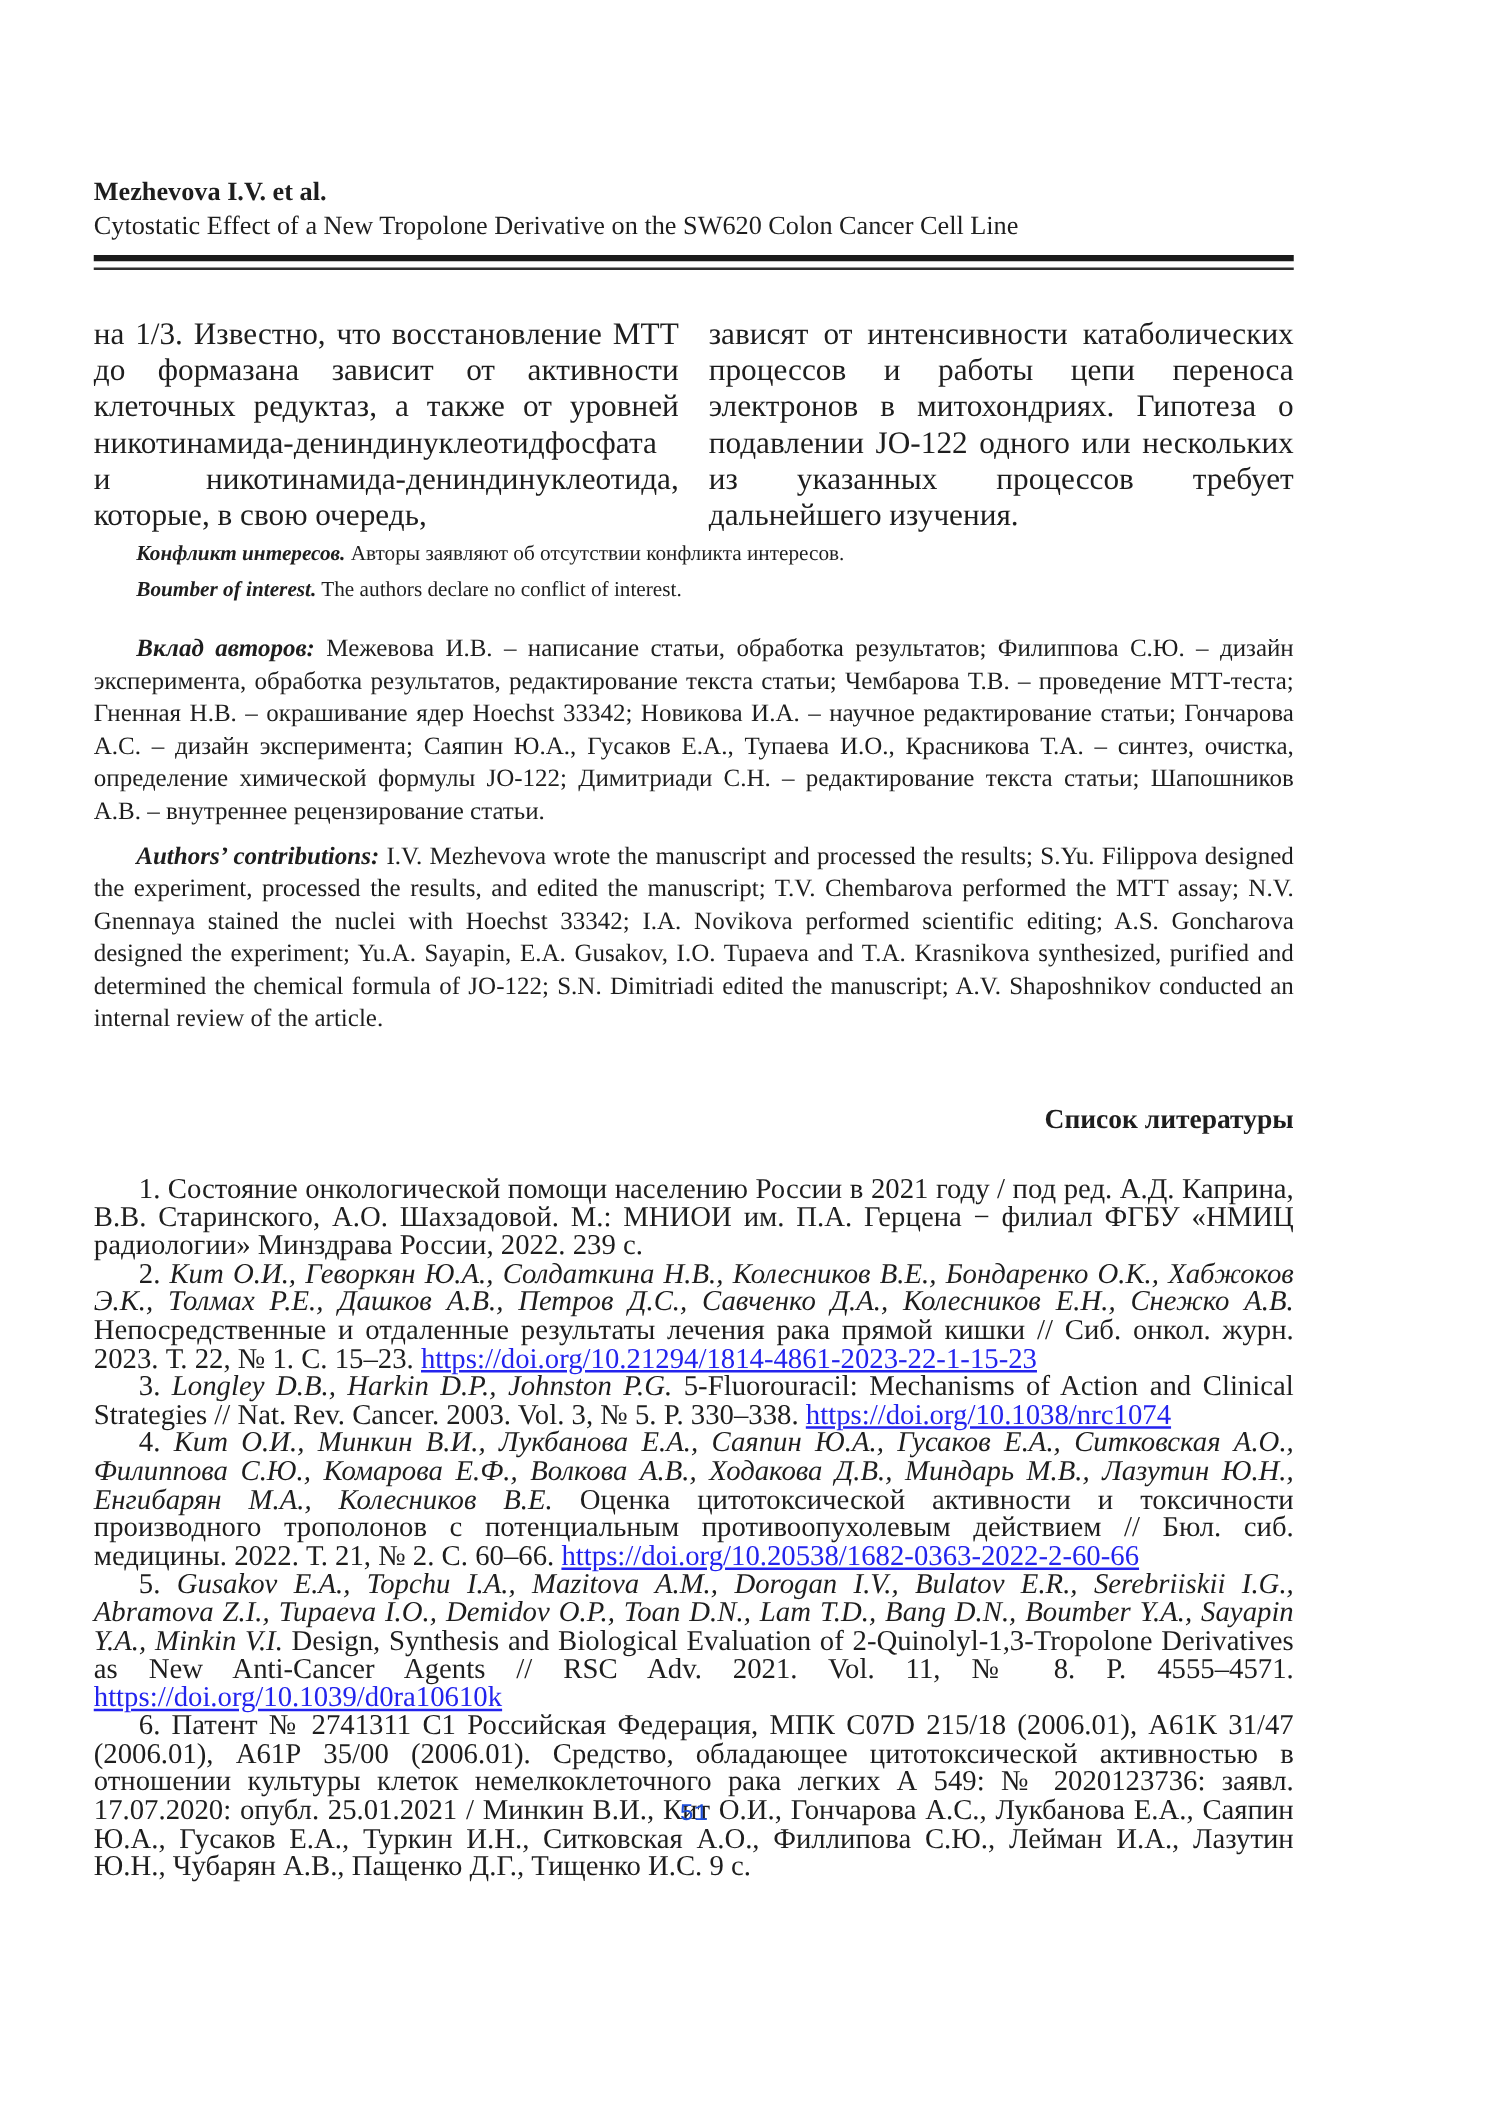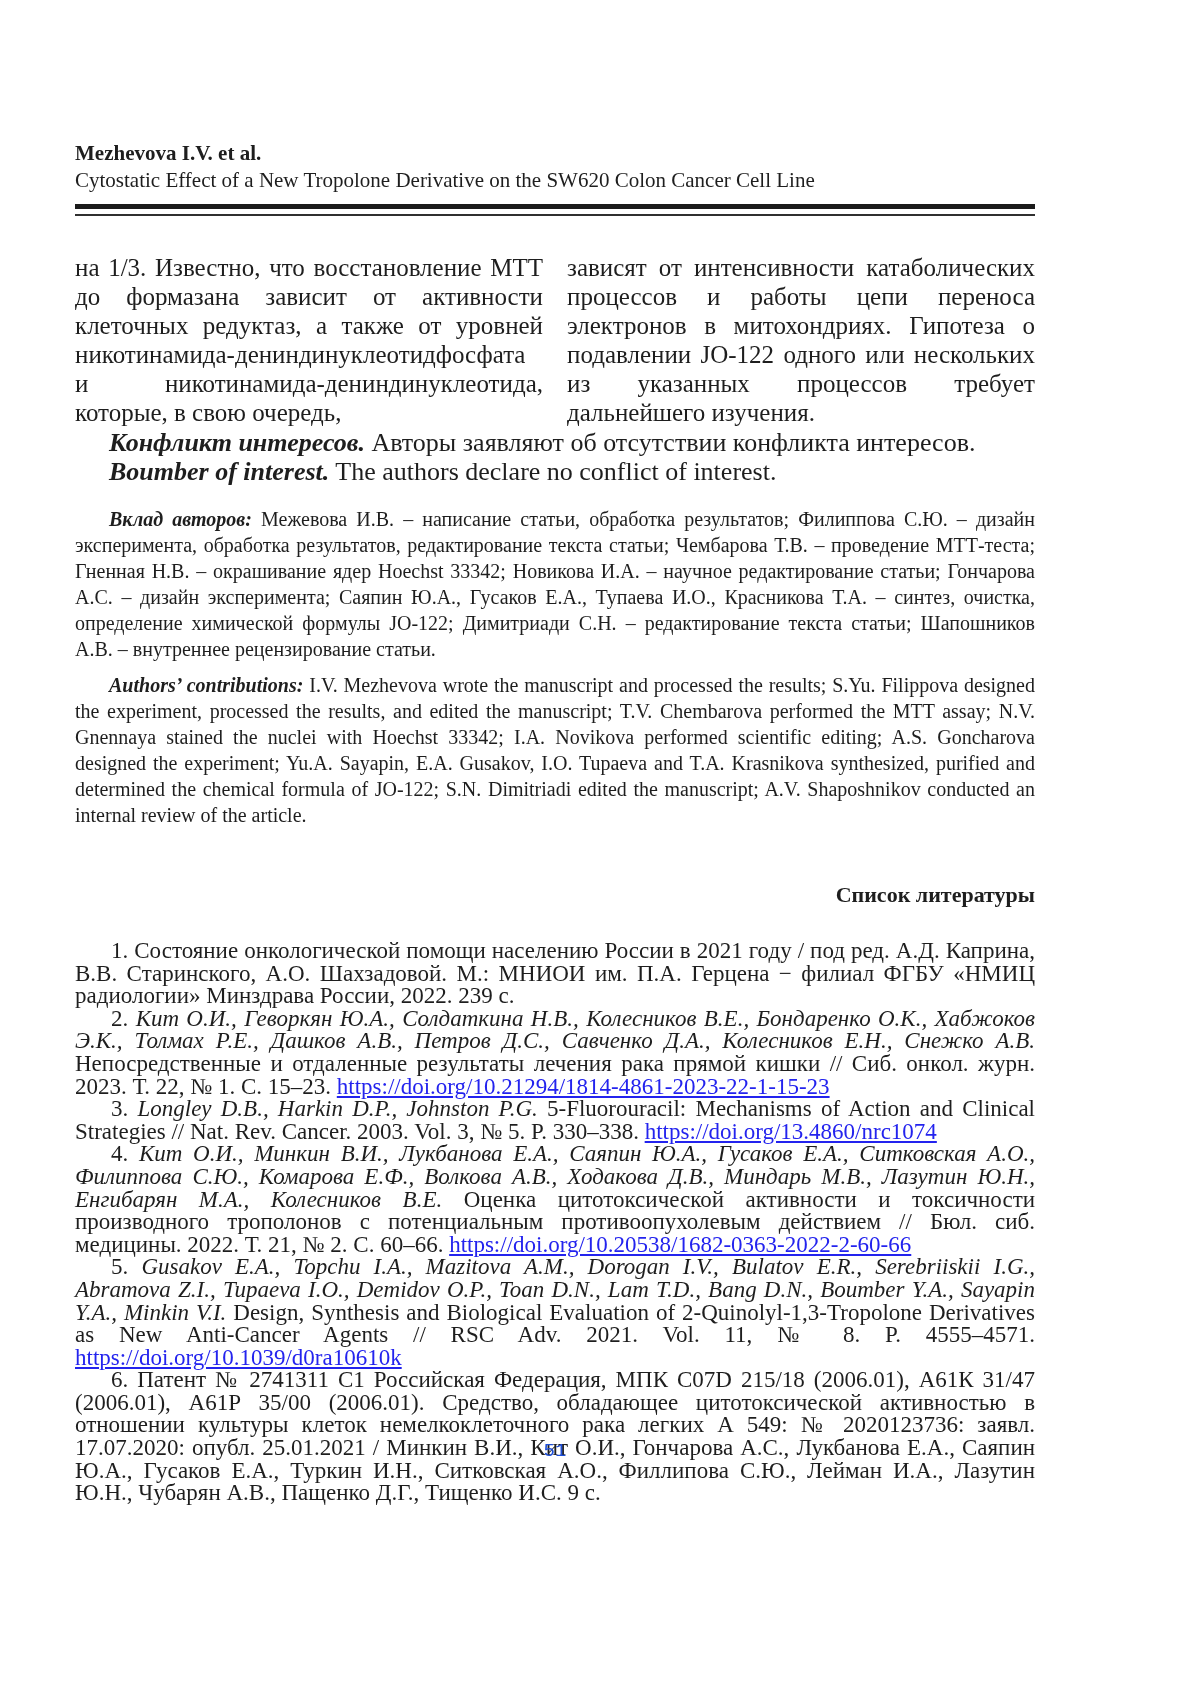--- a/index.html
+++ b/index.html
@@ -13,21 +13,21 @@
 
   .rules { position:absolute; top:204px; left:0; right:0; }
   .rule-thick { height:5px; background:#1b1b1b; }
   .rule-thin  { height:2px; background:#303030; margin-top:5px; }
 
   .twocol { position:absolute; top:253px; left:0; right:0;
             display:grid; grid-template-columns:1fr 1fr; column-gap:24px; }
   .twocol p { margin:0; font-size:25px; line-height:29px; text-align:justify; }
 
   .conflict { position:absolute; top:428px; left:0; right:0; }
-  .conflict p { margin:0; font-size:26px; line-height:29px; text-indent:34px; }
+  .conflict p { margin:0; font-size:17px; line-height:29px; text-indent:34px; }
 
   .lbl { font-weight:bold; font-style:italic; }
 
   .contrib-ru { position:absolute; top:506px; left:0; right:0; }
   .contrib-en { position:absolute; top:672px; left:0; right:0; }
   .contrib-ru p, .contrib-en p { margin:0; font-size:20px; line-height:26px;
             text-align:justify; text-indent:34px; }
 
   .ref-heading { position:absolute; top:882px; left:0; right:0;
                  font-size:22px; font-weight:bold; margin:0; text-indent:36px;text-align:right; }
@@ -72,21 +72,21 @@
 
   <div class="contrib-en">
     <p><span class="lbl">Authors’ contributions:</span> <span>I.V. Mezhevova wrote the manuscript and processed the results; S.Yu. Filippova designed the experiment, processed the results, and edited the manuscript; T.V. Chembarova performed the MTT assay; N.V. Gnennaya stained the nuclei with Hoechst 33342; I.A. Novikova performed scientific editing; A.S. Goncharova designed the experiment; Yu.A. Sayapin, E.A. Gusakov, I.O. Tupaeva and T.A. Krasnikova synthesized, purified and determined the chemical formula of JO-122; S.N. Dimitriadi edited the manuscript; A.V. Shaposhnikov conducted an internal review of the article.</span></p>
   </div>
 
   <p class="ref-heading">Список литературы</p>
 
   <div class="refs">
       <p class="ref"><span>1. Состояние онкологической помощи населению России в 2021 году / под ред. А.Д. Каприна, В.В. Старинского, А.О. Шахзадовой. М.: МНИОИ им. П.А. Герцена − филиал ФГБУ «НМИЦ радиологии» Минздрава России, 2022. 239 с.</span></p>
       <p class="ref"><span>2. </span><span class="it">Кит О.И., Геворкян Ю.А., Солдаткина Н.В., Колесников В.Е., Бондаренко О.К., Хабжоков Э.К., Толмах Р.Е., Дашков А.В., Петров Д.С., Савченко Д.А., Колесников Е.Н., Снежко А.В.</span><span> Непосредственные и отдаленные результаты лечения рака прямой кишки // Сиб. онкол. журн. 2023. Т. 22, № 1. С. 15–23. </span><a href="#" class="doi-link">https://doi.org/10.21294/1814-4861-2023-22-1-15-23</a></p>
-      <p class="ref"><span>3. </span><span class="it">Longley D.B., Harkin D.P., Johnston P.G.</span><span> 5-Fluorouracil: Mechanisms of Action and Clinical Strategies // Nat. Rev. Cancer. 2003. Vol. 3, № 5. P. 330–338. </span><a href="#" class="doi-link">https://doi.org/13.4860/nrc1074</a></p>
+      <p class="ref"><span>3. </span><span class="it">Longley D.B., Harkin D.P., Johnston P.G.</span><span> 5-Fluorouracil: Mechanisms of Action and Clinical Strategies // Nat. Rev. Cancer. 2003. Vol. 3, № 5. P. 330–338. </span><a href="#" class="doi-link">https://doi.org/10.1038/nrc1074</a></p>
       <p class="ref"><span>4. </span><span class="it">Кит О.И., Минкин В.И., Лукбанова Е.А., Саяпин Ю.А., Гусаков Е.А., Ситковская А.О., Филиппова С.Ю., Комарова Е.Ф., Волкова А.В., Ходакова Д.В., Миндарь М.В., Лазутин Ю.Н., Енгибарян М.А., Колесников В.Е.</span><span> Оценка цитотоксической активности и токсичности производного трополонов с потенциальным противоопухолевым действием // Бюл. сиб. медицины. 2022. Т. 21, № 2. С. 60–66. </span><a href="#" class="doi-link">https://doi.org/10.20538/1682-0363-2022-2-60-66</a></p>
       <p class="ref"><span>5. </span><span class="it">Gusakov E.A., Topchu I.A., Mazitova A.M., Dorogan I.V., Bulatov E.R., Serebriiskii I.G., Abramova Z.I., Tupaeva I.O., Demidov O.P., Toan D.N., Lam T.D., Bang D.N., Boumber Y.A., Sayapin Y.A., Minkin V.I.</span><span> Design, Synthesis and Biological Evaluation of 2-Quinolyl-1,3-Tropolone Derivatives as New Anti-Cancer Agents // RSC Adv. 2021. Vol. 11, № 8. P. 4555–4571. </span><a href="#" class="doi-link">https://doi.org/10.1039/d0ra10610k</a></p>
       <p class="ref"><span>6. Патент № 2741311 С1 Российская Федерация, МПК С07D 215/18 (2006.01), А61К 31/47 (2006.01), А61Р 35/00 (2006.01). Средство, обладающее цитотоксической активностью в отношении культуры клеток немелкоклеточного рака легких А 549: № 2020123736: заявл. 17.07.2020: опубл. 25.01.2021 / Минкин В.И., Кит О.И., Гончарова А.С., Лукбанова Е.А., Саяпин Ю.А., Гусаков Е.А., Туркин И.Н., Ситковская А.О., Филлипо­ва С.Ю., Лейман И.А., Лазутин Ю.Н., Чубарян А.В., Пащенко Д.Г., Тищенко И.С. 9 с.</span></p>
     </div>
 
   <div class="page-num">51</div>
 
 </div>
 
 </body></html>

